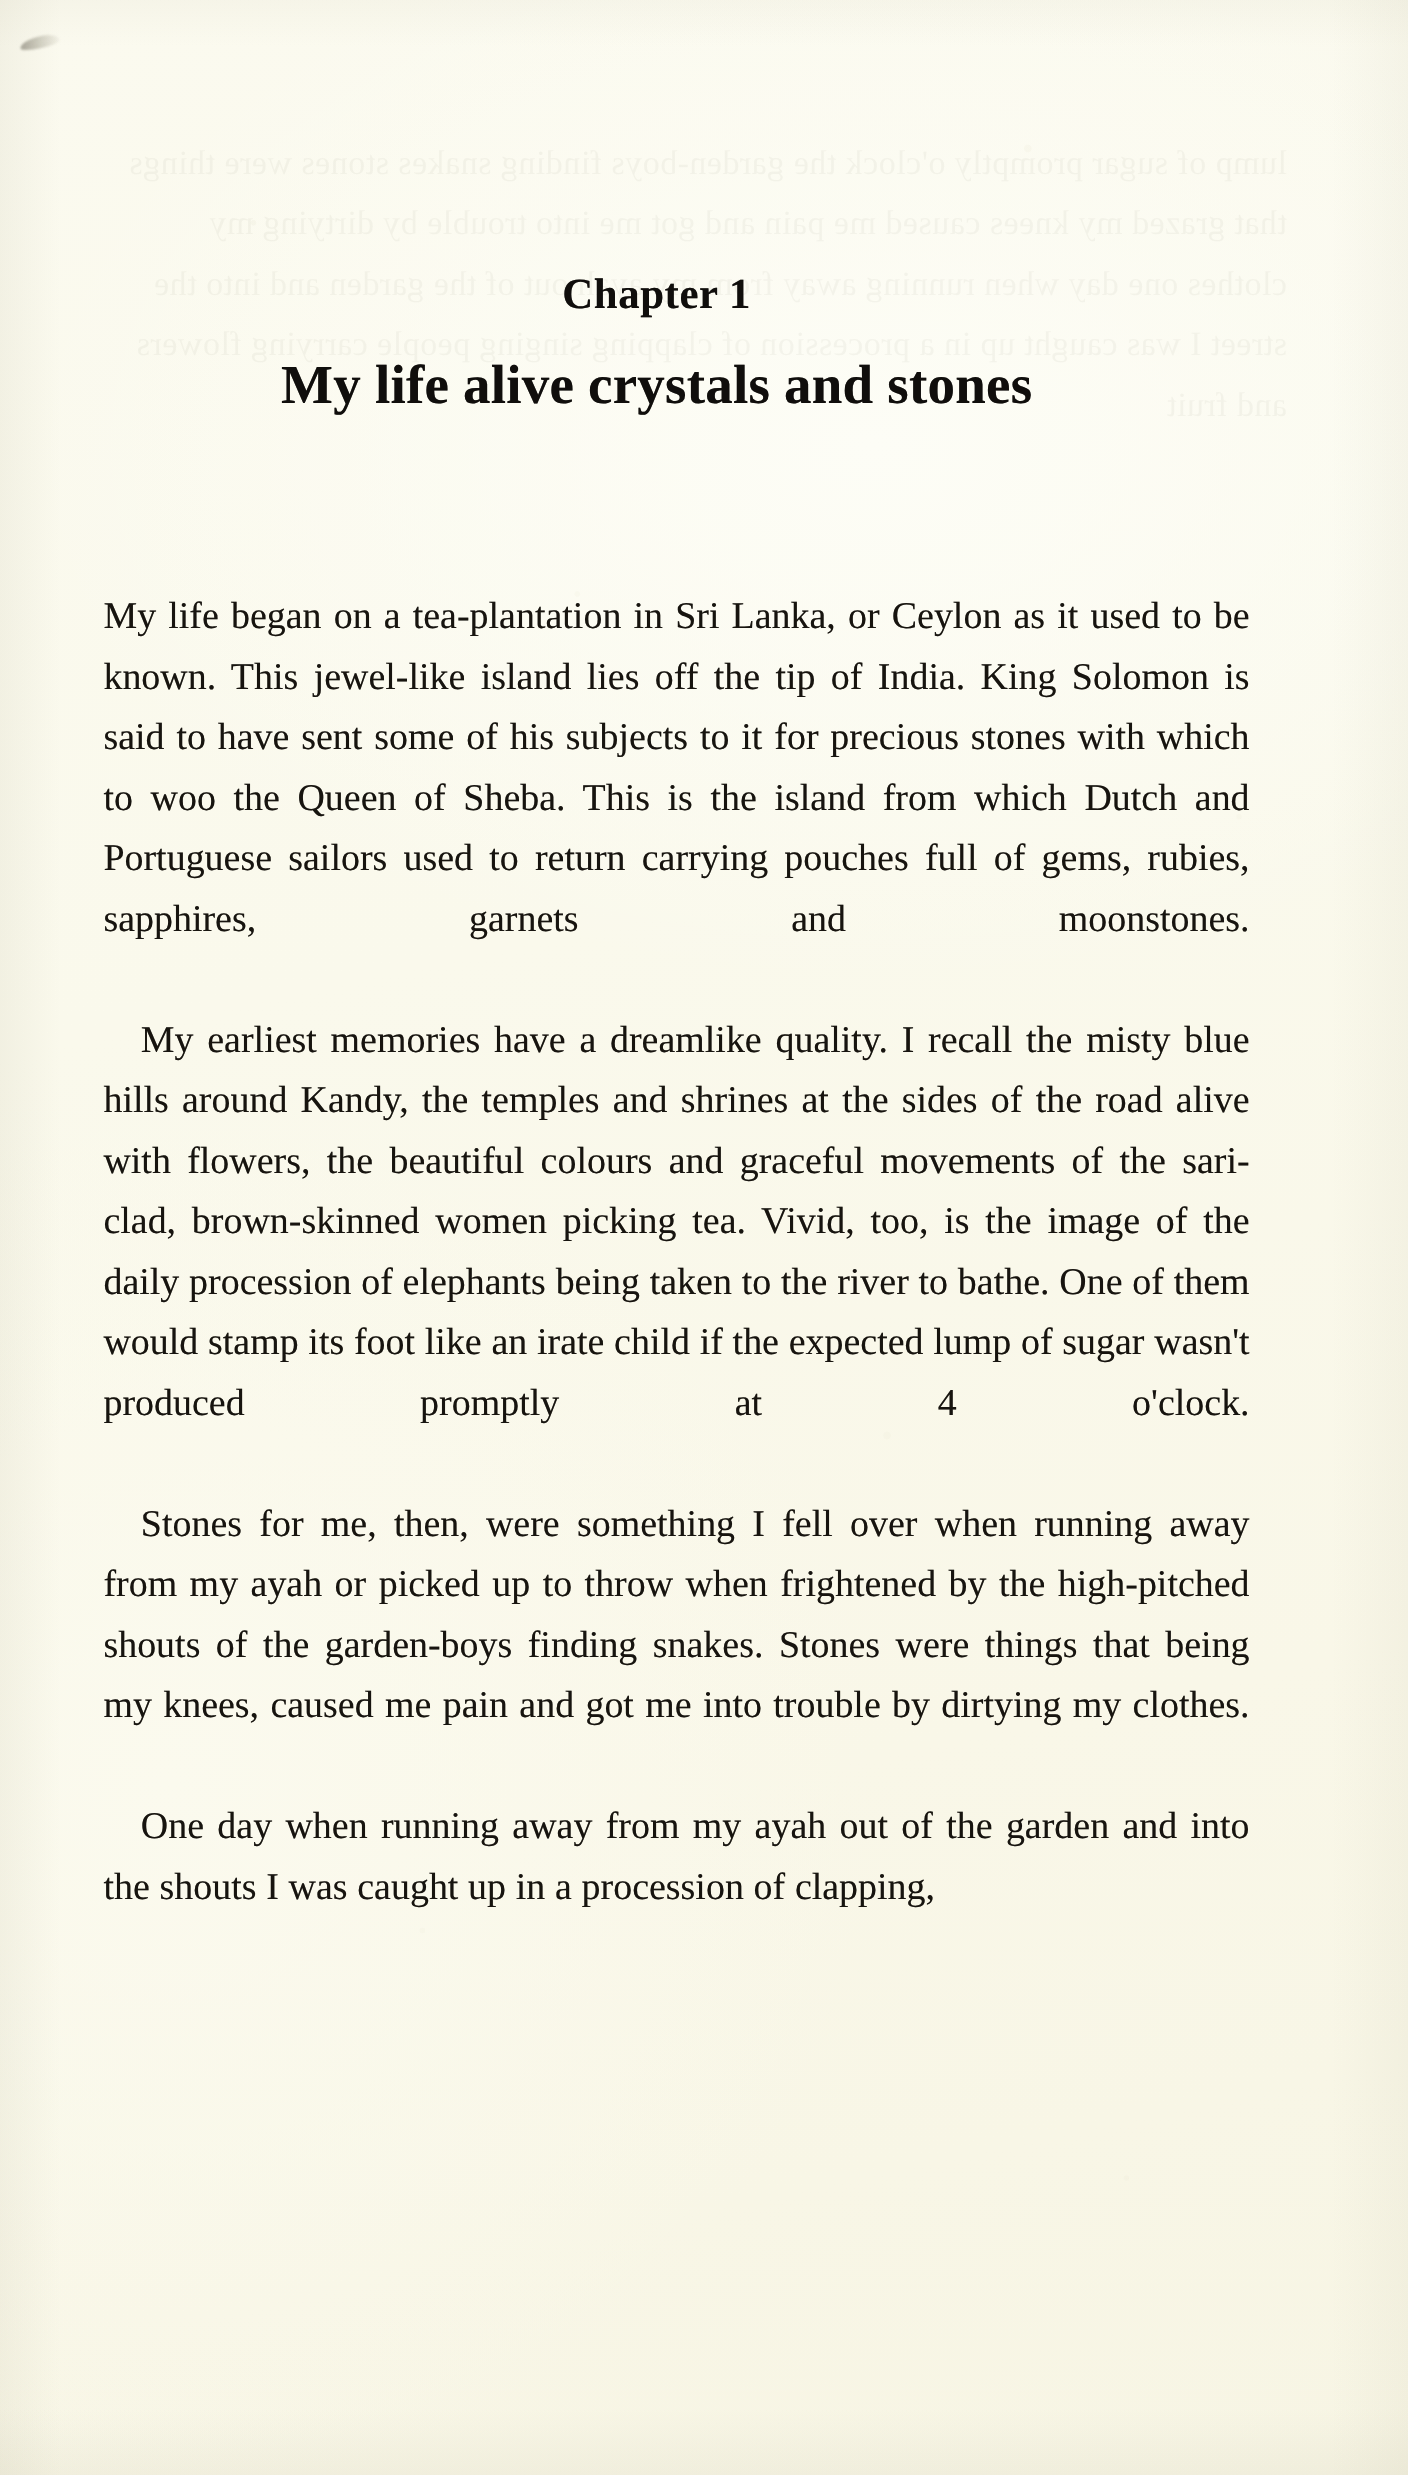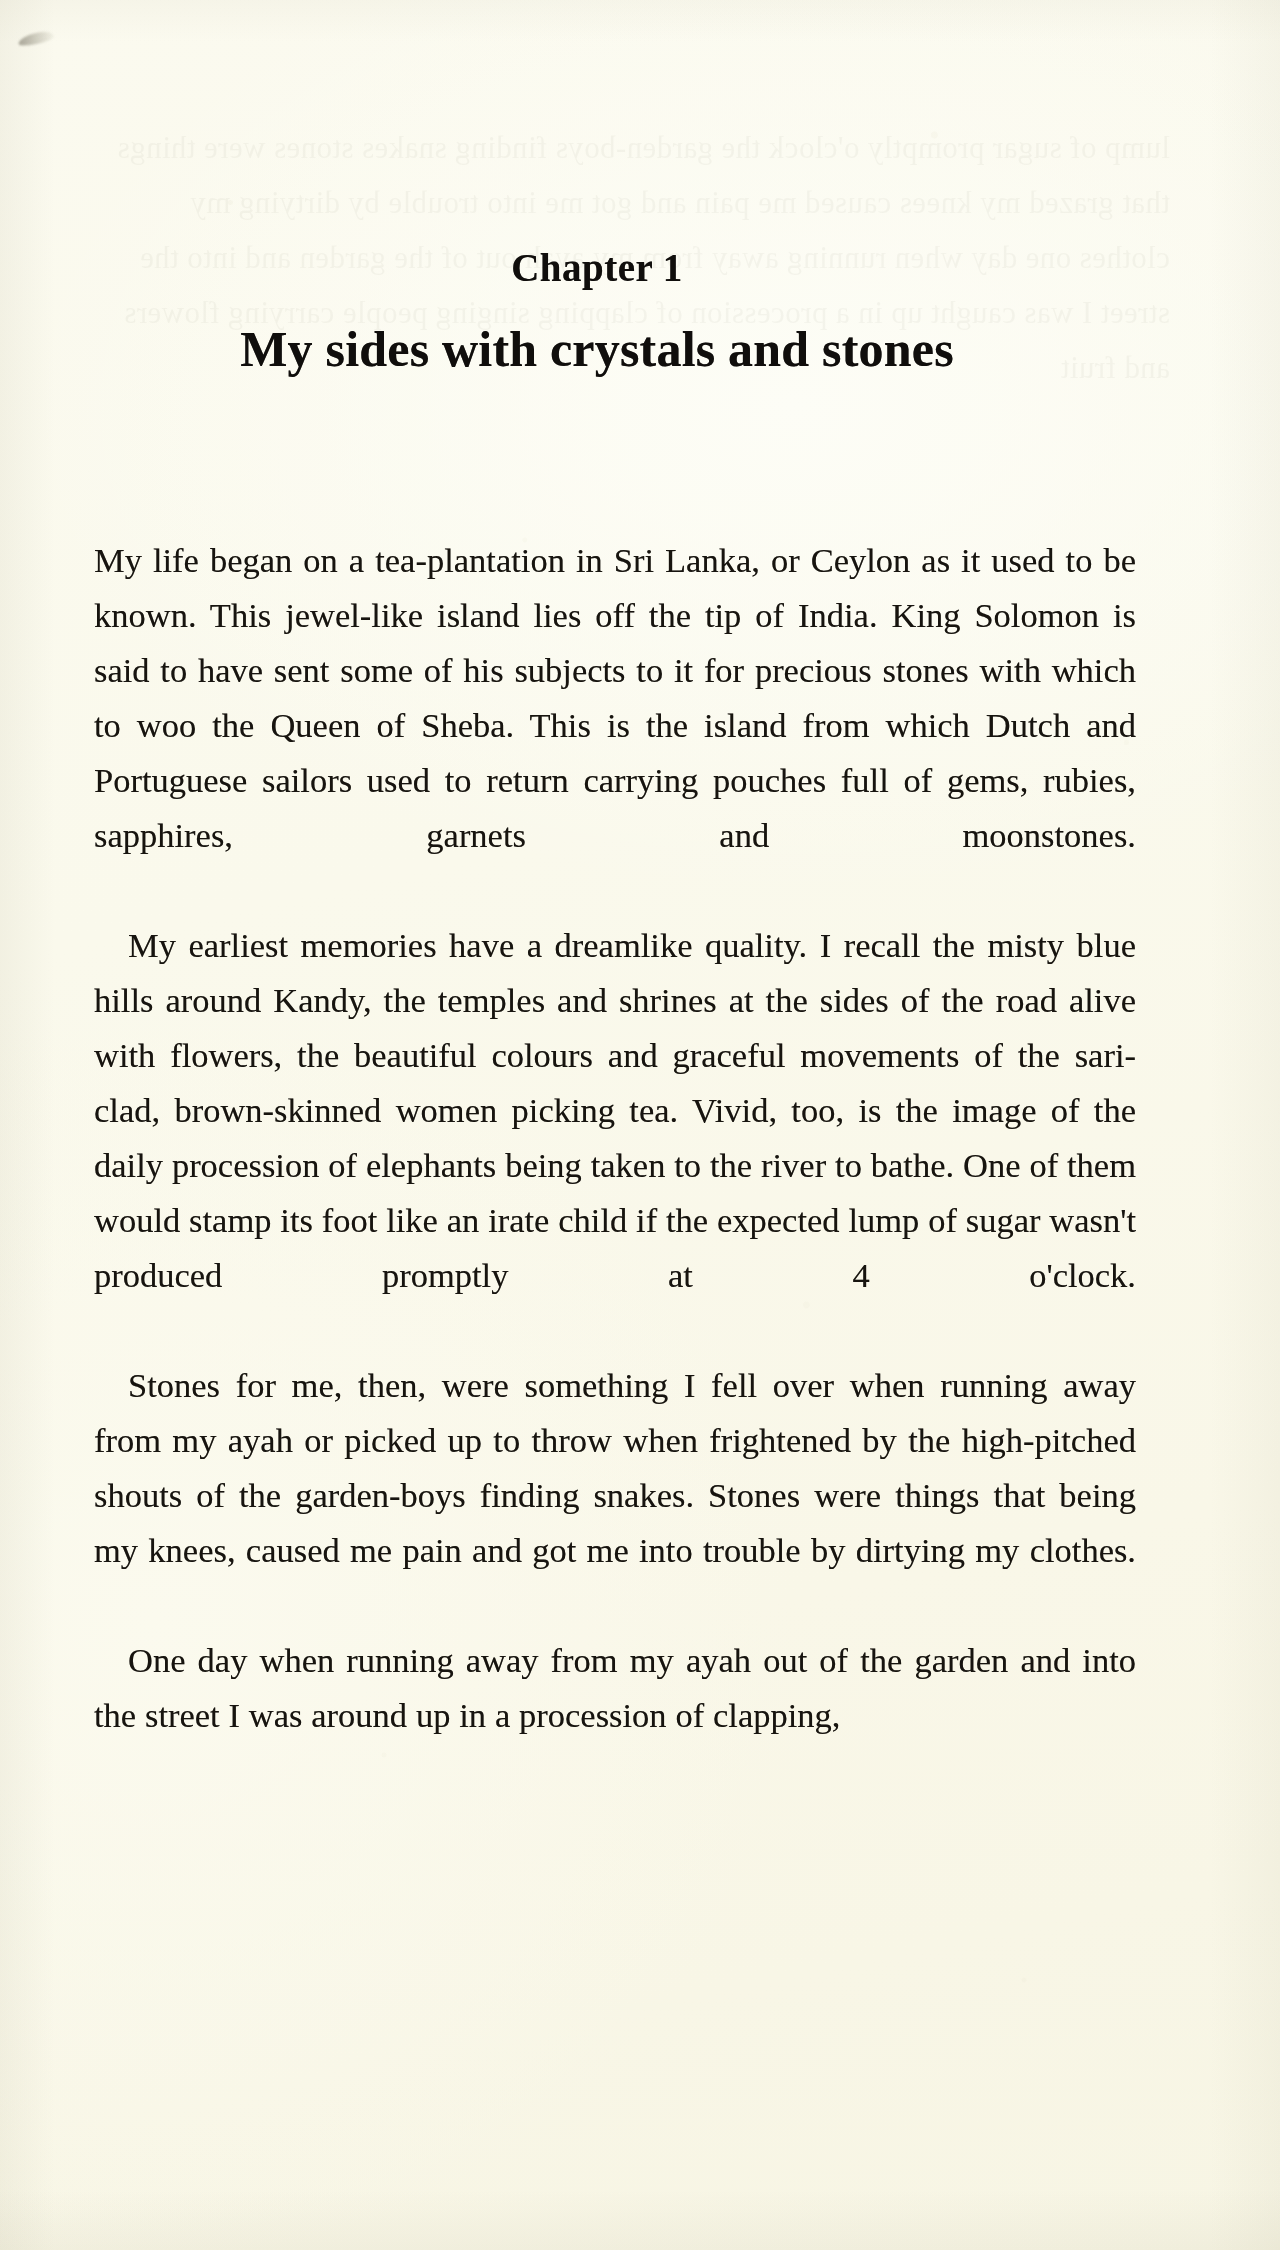--- a/index.html
+++ b/index.html
@@ -148,23 +148,23 @@
 
   <div class="showthrough">lump of sugar promptly o'clock the garden-boys finding snakes stones were things that grazed my knees caused me pain and got me into trouble by dirtying my clothes one day when running away from my ayah out of the garden and into the street I was caught up in a procession of clapping singing people carrying flowers and fruit</div>
   <div class="grain"></div>
   <div class="smudge"></div>
   <div class="vignette"></div>
 
   <div class="content">
 
     <h2 class="chapter-number">Chapter 1</h2>
 
-    <h1 class="chapter-title">My sides with crystals and stones</h1>
+    <h1 class="chapter-title">My life alive crystals and stones</h1>
 
     <div class="body-block">
       <p class="para">My life began on a tea-plantation in Sri Lanka, or Ceylon as it used to be known. This jewel-like island lies off the tip of India. King Solomon is said to have sent some of his subjects to it for precious stones with which to woo the Queen of Sheba. This is the island from which Dutch and Portuguese sailors used to return carrying pouches full of gems, rubies, sapphires, garnets and moonstones.</p>
       <p class="para indent">My earliest memories have a dreamlike quality. I recall the misty blue hills around Kandy, the temples and shrines at the sides of the road alive with flowers, the beautiful colours and graceful movements of the sari-clad, brown-skinned women picking tea. Vivid, too, is the image of the daily procession of elephants being taken to the river to bathe. One of them would stamp its foot like an irate child if the expected lump of sugar wasn't produced promptly at 4 o'clock.</p>
       <p class="para indent">Stones for me, then, were something I fell over when running away from my ayah or picked up to throw when frightened by the high-pitched shouts of the garden-boys finding snakes. Stones were things that being my knees, caused me pain and got me into trouble by dirtying my clothes.</p>
-      <p class="para indent last-line-natural">One day when running away from my ayah out of the garden and into the street I was around up in a procession of clapping,</p>
+      <p class="para indent last-line-natural">One day when running away from my ayah out of the garden and into the shouts I was caught up in a procession of clapping,</p>
     </div>
 
   </div>
 </div>
 
 </body></html>

